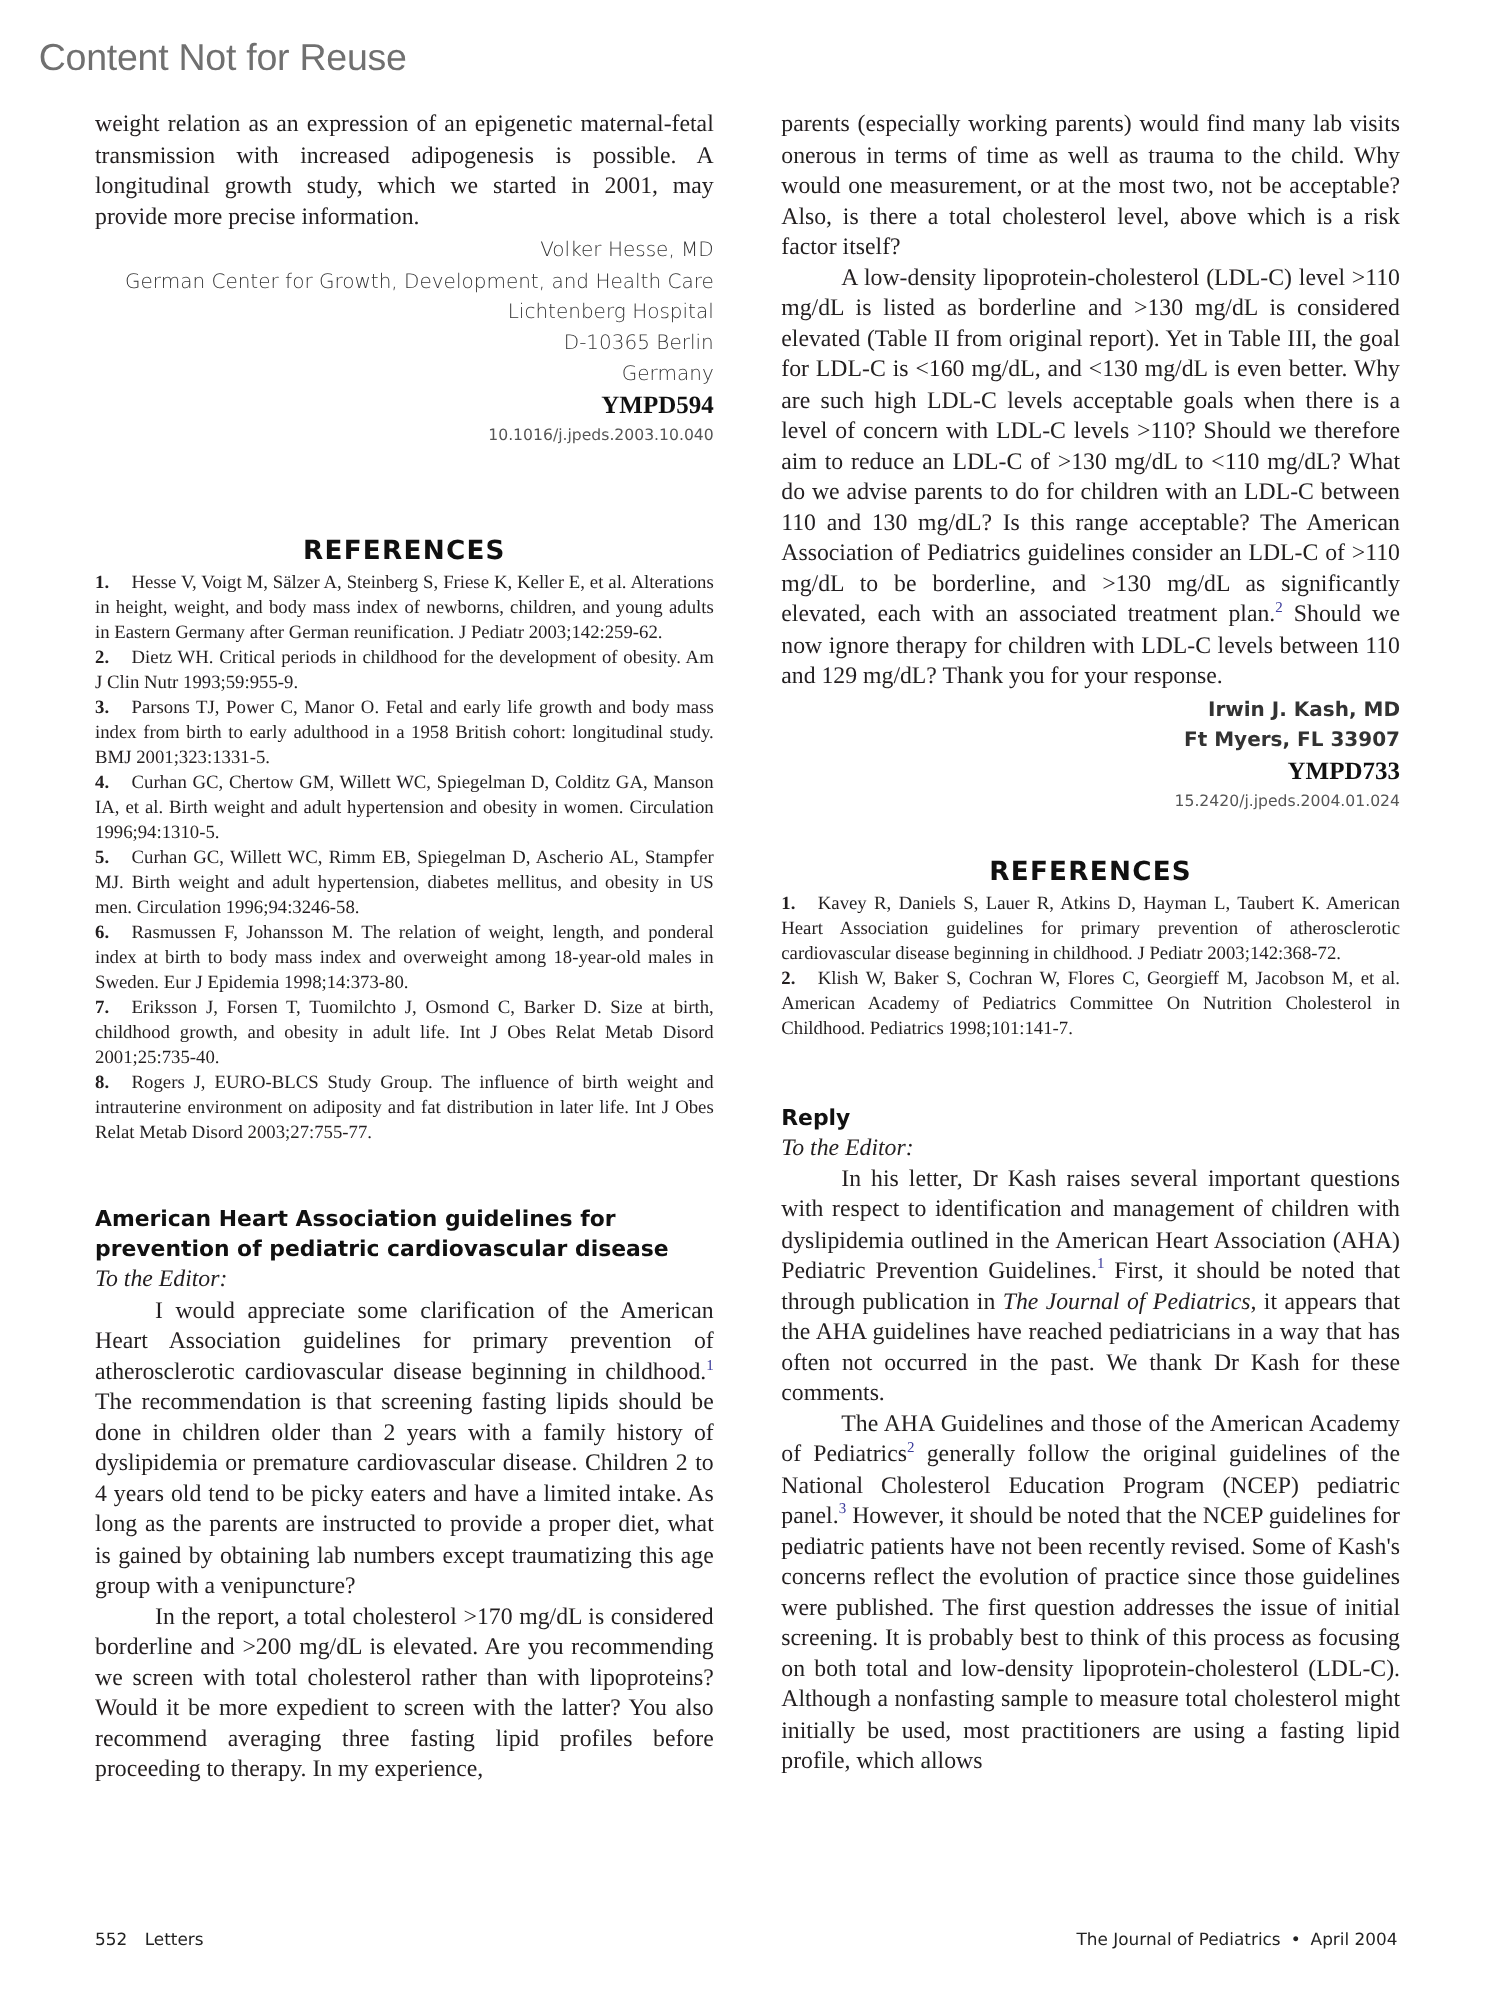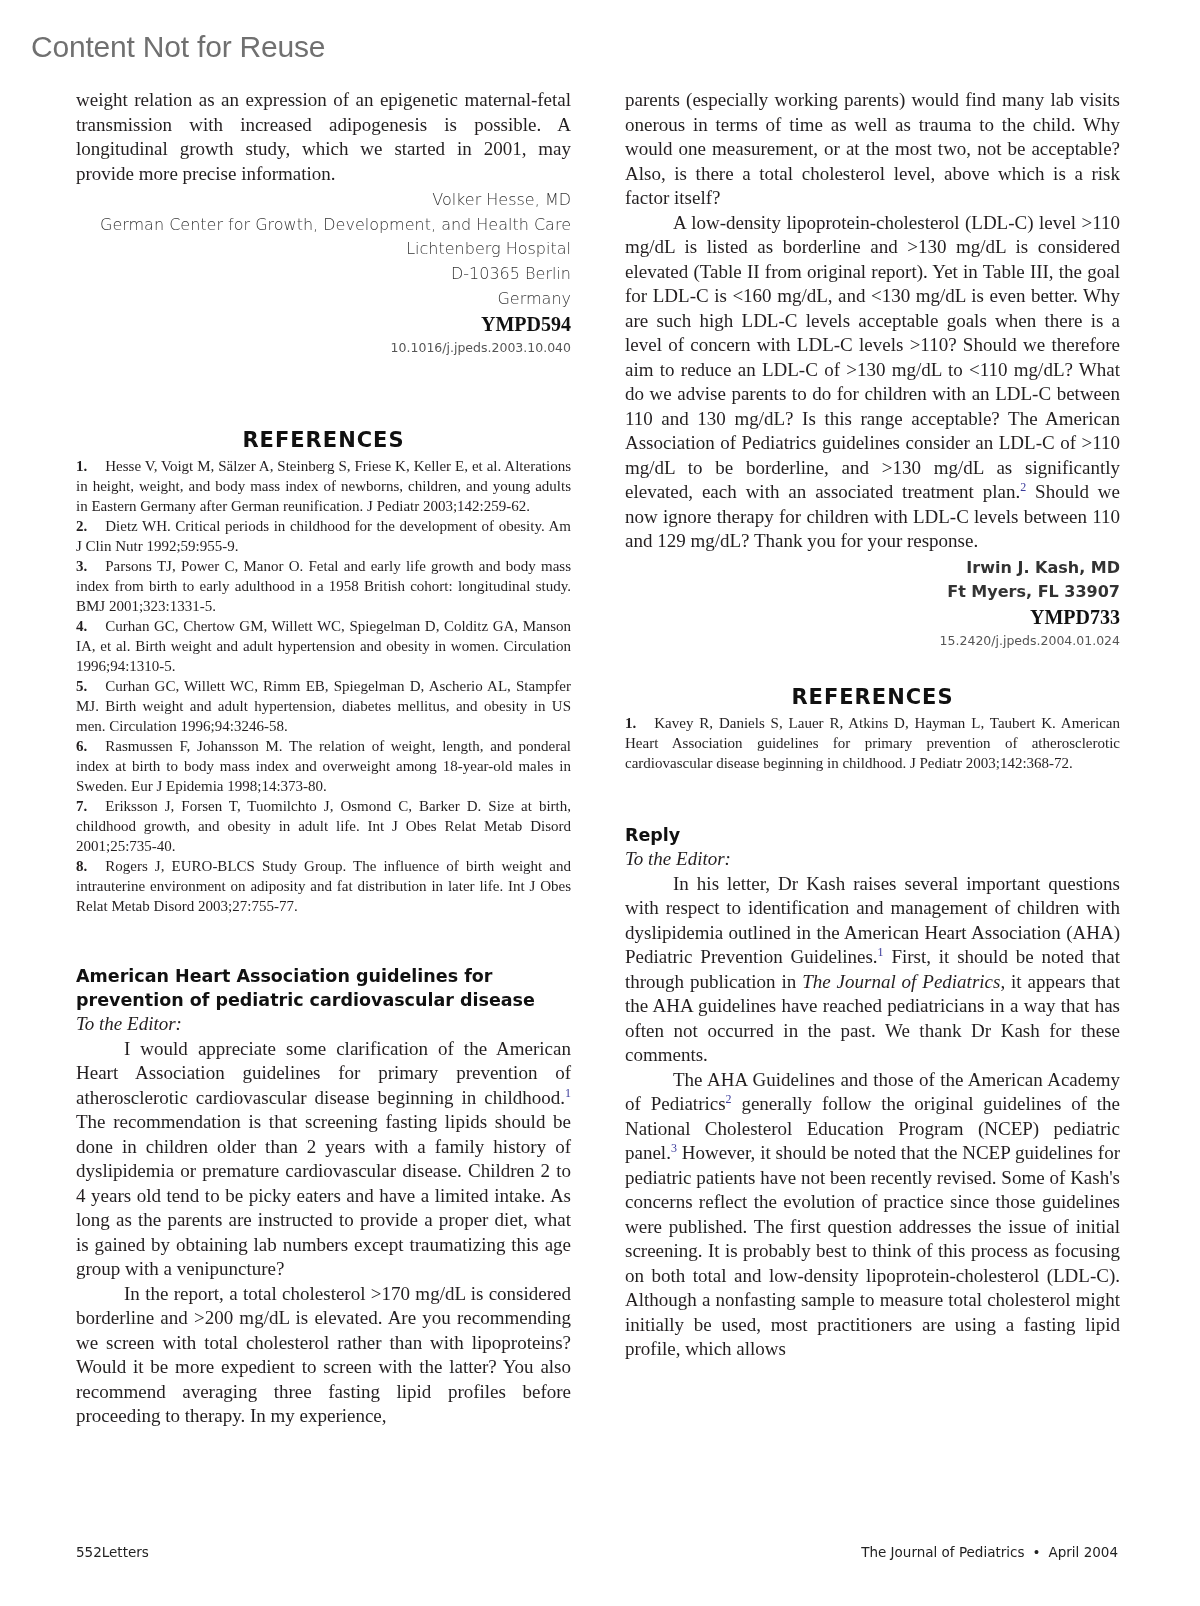--- a/index.html
+++ b/index.html
@@ -16,21 +16,21 @@
   .doi { text-align: right; font-family: "DejaVu Sans", sans-serif; font-size: 12.5px; line-height: 24px; color: #555; }
   .refs-title { text-align: center; font-family: "DejaVu Sans", sans-serif; font-size: 21px; letter-spacing: 1px; color: #111; margin: 0 0 4px 0; }
   .ref { font-size: 15px; line-height: 20px; text-align: justify; margin: 0; }
   .ref .num { font-weight: bold; margin-right: 18px; }
   .article-title { font-family: "DejaVu Sans", sans-serif; font-weight: bold; font-size: 17.5px; line-height: 24px; color: #111; margin: 0; }
   .salutation { font-style: italic; margin: 0; }
   sup { color: #3a3a9a; font-size: 12px; line-height: 0; }
   em { font-style: italic; }
   .footer { position: absolute; top: 1544px; font-family: "DejaVu Sans", sans-serif; font-size: 13.5px; color: #222; }
   .footer-left { left: 76px; }
-  .footer-left .pg { }
+  .footer-left .pg { margin-right: 14px; }
   .footer-right { right: 82px; }
   .dot { margin: 0 8px; }
 </style>
 </head>
 <body>
 
 <div class="watermark">Content Not for Reuse</div>
 
 <div class="col col-left">
   <p>weight relation as an expression of an epigenetic maternal-fetal transmission with increased adipogenesis is possible. A longitudinal growth study, which we started in 2001, may provide more precise information.</p>
@@ -42,21 +42,21 @@
     <span class="sig-line">D-10365 Berlin</span>
     <span class="sig-line">Germany</span>
   </div>
   <div class="code">YMPD594</div>
   <div class="doi">10.1016/j.jpeds.2003.10.040</div>
 
   <div style="height:68px;"></div>
   <h3 class="refs-title">REFERENCES</h3>
   <div>
     <p class="ref"><span class="num">1.</span><span>Hesse V, Voigt M, Sälzer A, Steinberg S, Friese K, Keller E, et al. Alterations in height, weight, and body mass index of newborns, children, and young adults in Eastern Germany after German reunification. J Pediatr 2003;142:259-62.</span></p>
-    <p class="ref"><span class="num">2.</span><span>Dietz WH. Critical periods in childhood for the development of obesity. Am J Clin Nutr 1992;59:955-9.</span></p>
+    <p class="ref"><span class="num">2.</span><span>Dietz WH. Critical periods in childhood for the development of obesity. Am J Clin Nutr 1993;59:955-9.</span></p>
     <p class="ref"><span class="num">3.</span><span>Parsons TJ, Power C, Manor O. Fetal and early life growth and body mass index from birth to early adulthood in a 1958 British cohort: longitudinal study. BMJ 2001;323:1331-5.</span></p>
     <p class="ref"><span class="num">4.</span><span>Curhan GC, Chertow GM, Willett WC, Spiegelman D, Colditz GA, Manson IA, et al. Birth weight and adult hypertension and obesity in women. Circulation 1996;94:1310-5.</span></p>
     <p class="ref"><span class="num">5.</span><span>Curhan GC, Willett WC, Rimm EB, Spiegelman D, Ascherio AL, Stampfer MJ. Birth weight and adult hypertension, diabetes mellitus, and obesity in US men. Circulation 1996;94:3246-58.</span></p>
     <p class="ref"><span class="num">6.</span><span>Rasmussen F, Johansson M. The relation of weight, length, and ponderal index at birth to body mass index and overweight among 18-year-old males in Sweden. Eur J Epidemia 1998;14:373-80.</span></p>
     <p class="ref"><span class="num">7.</span><span>Eriksson J, Forsen T, Tuomilchto J, Osmond C, Barker D. Size at birth, childhood growth, and obesity in adult life. Int J Obes Relat Metab Disord 2001;25:735-40.</span></p>
     <p class="ref"><span class="num">8.</span><span>Rogers J, EURO-BLCS Study Group. The influence of birth weight and intrauterine environment on adiposity and fat distribution in later life. Int J Obes Relat Metab Disord 2003;27:755-77.</span></p>
   </div>
 
   <div style="height:48px;"></div>
   <h2 class="article-title">American Heart Association guidelines for prevention of pediatric cardiovascular disease</h2>
@@ -73,20 +73,21 @@
     <span class="sig-line">Irwin J. Kash, MD</span>
     <span class="sig-line">Ft Myers, FL 33907</span>
   </div>
   <div class="code">YMPD733</div>
   <div class="doi">15.2420/j.jpeds.2004.01.024</div>
 
   <div style="height:32px;"></div>
   <h3 class="refs-title">REFERENCES</h3>
   <div>
     <p class="ref"><span class="num">1.</span><span>Kavey R, Daniels S, Lauer R, Atkins D, Hayman L, Taubert K. American Heart Association guidelines for primary prevention of atherosclerotic cardiovascular disease beginning in childhood. J Pediatr 2003;142:368-72.</span></p>
+    <p class="ref"><span class="num">2.</span><span>Klish W, Baker S, Cochran W, Flores C, Georgieff M, Jacobson M, et al. American Academy of Pediatrics Committee On Nutrition Cholesterol in Childhood. Pediatrics 1998;101:141-7.</span></p>
   </div>
 
   <div style="height:50px;"></div>
   <h2 class="article-title">Reply</h2>
   <p class="salutation">To the Editor:</p>
   <p class="indent"><span>In his letter, Dr Kash raises several important questions with respect to identification and management of children with dyslipidemia outlined in the American Heart Association (AHA) Pediatric Prevention Guidelines.</span><sup>1</sup><span> First, it should be noted that through publication in </span><em>The Journal of Pediatrics</em><span>, it appears that the AHA guidelines have reached pediatricians in a way that has often not occurred in the past. We thank Dr Kash for these comments.</span></p>
   <p class="indent"><span>The AHA Guidelines and those of the American Academy of Pediatrics</span><sup>2</sup><span> generally follow the original guidelines of the National Cholesterol Education Program (NCEP) pediatric panel.</span><sup>3</sup><span> However, it should be noted that the NCEP guidelines for pediatric patients have not been recently revised. Some of Kash's concerns reflect the evolution of practice since those guidelines were published. The first question addresses the issue of initial screening. It is probably best to think of this process as focusing on both total and low-density lipoprotein-cholesterol (LDL-C). Although a nonfasting sample to measure total cholesterol might initially be used, most practitioners are using a fasting lipid profile, which allows</span></p>
 </div>
 
 <div class="footer footer-left">

